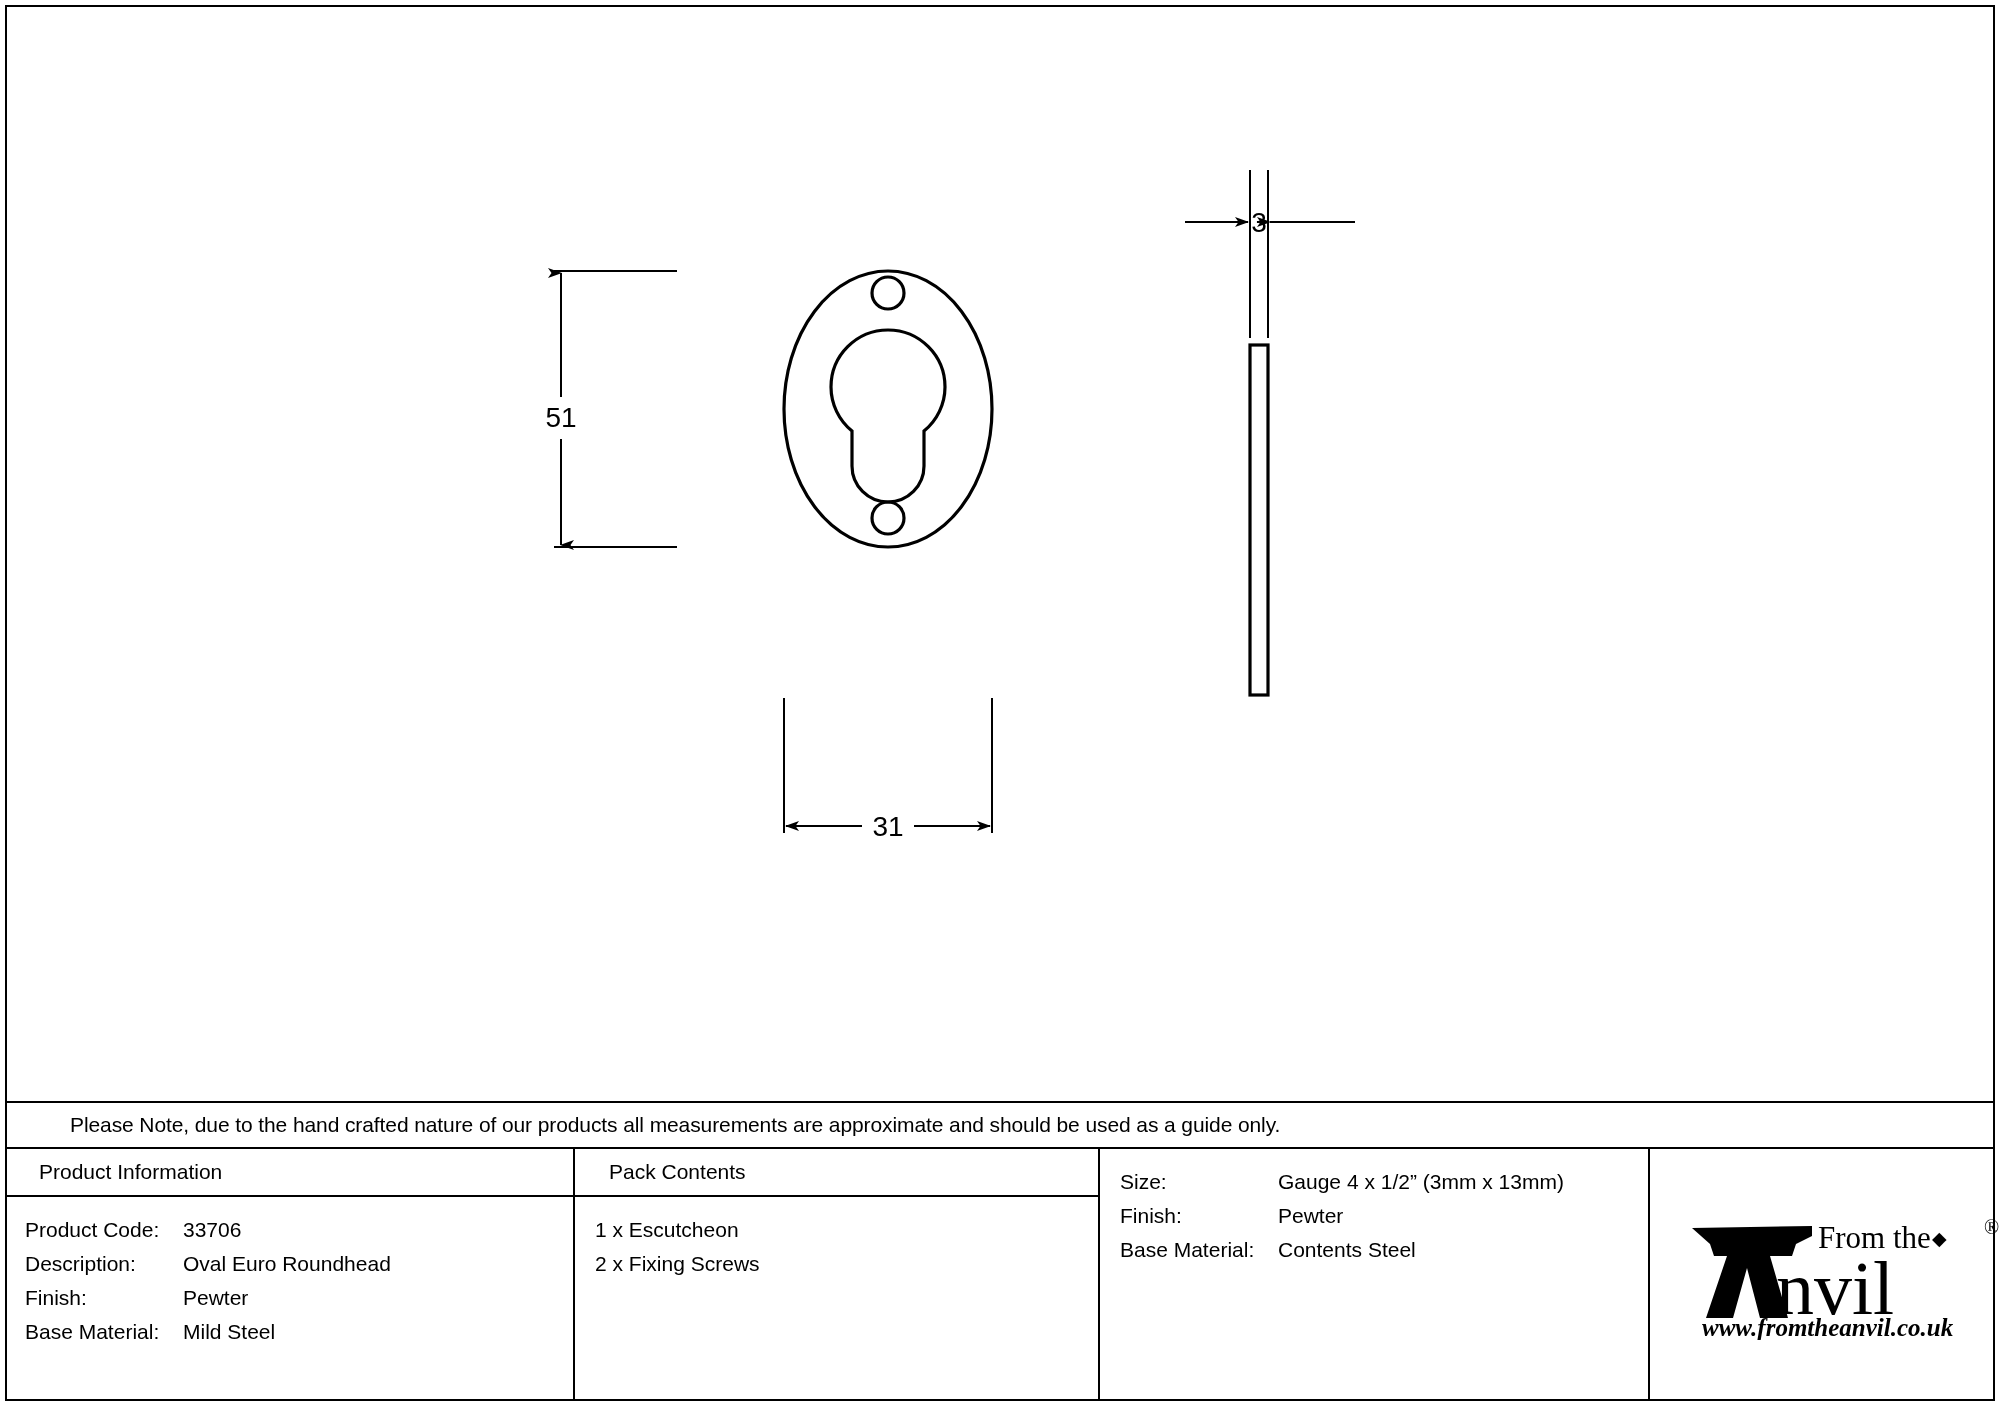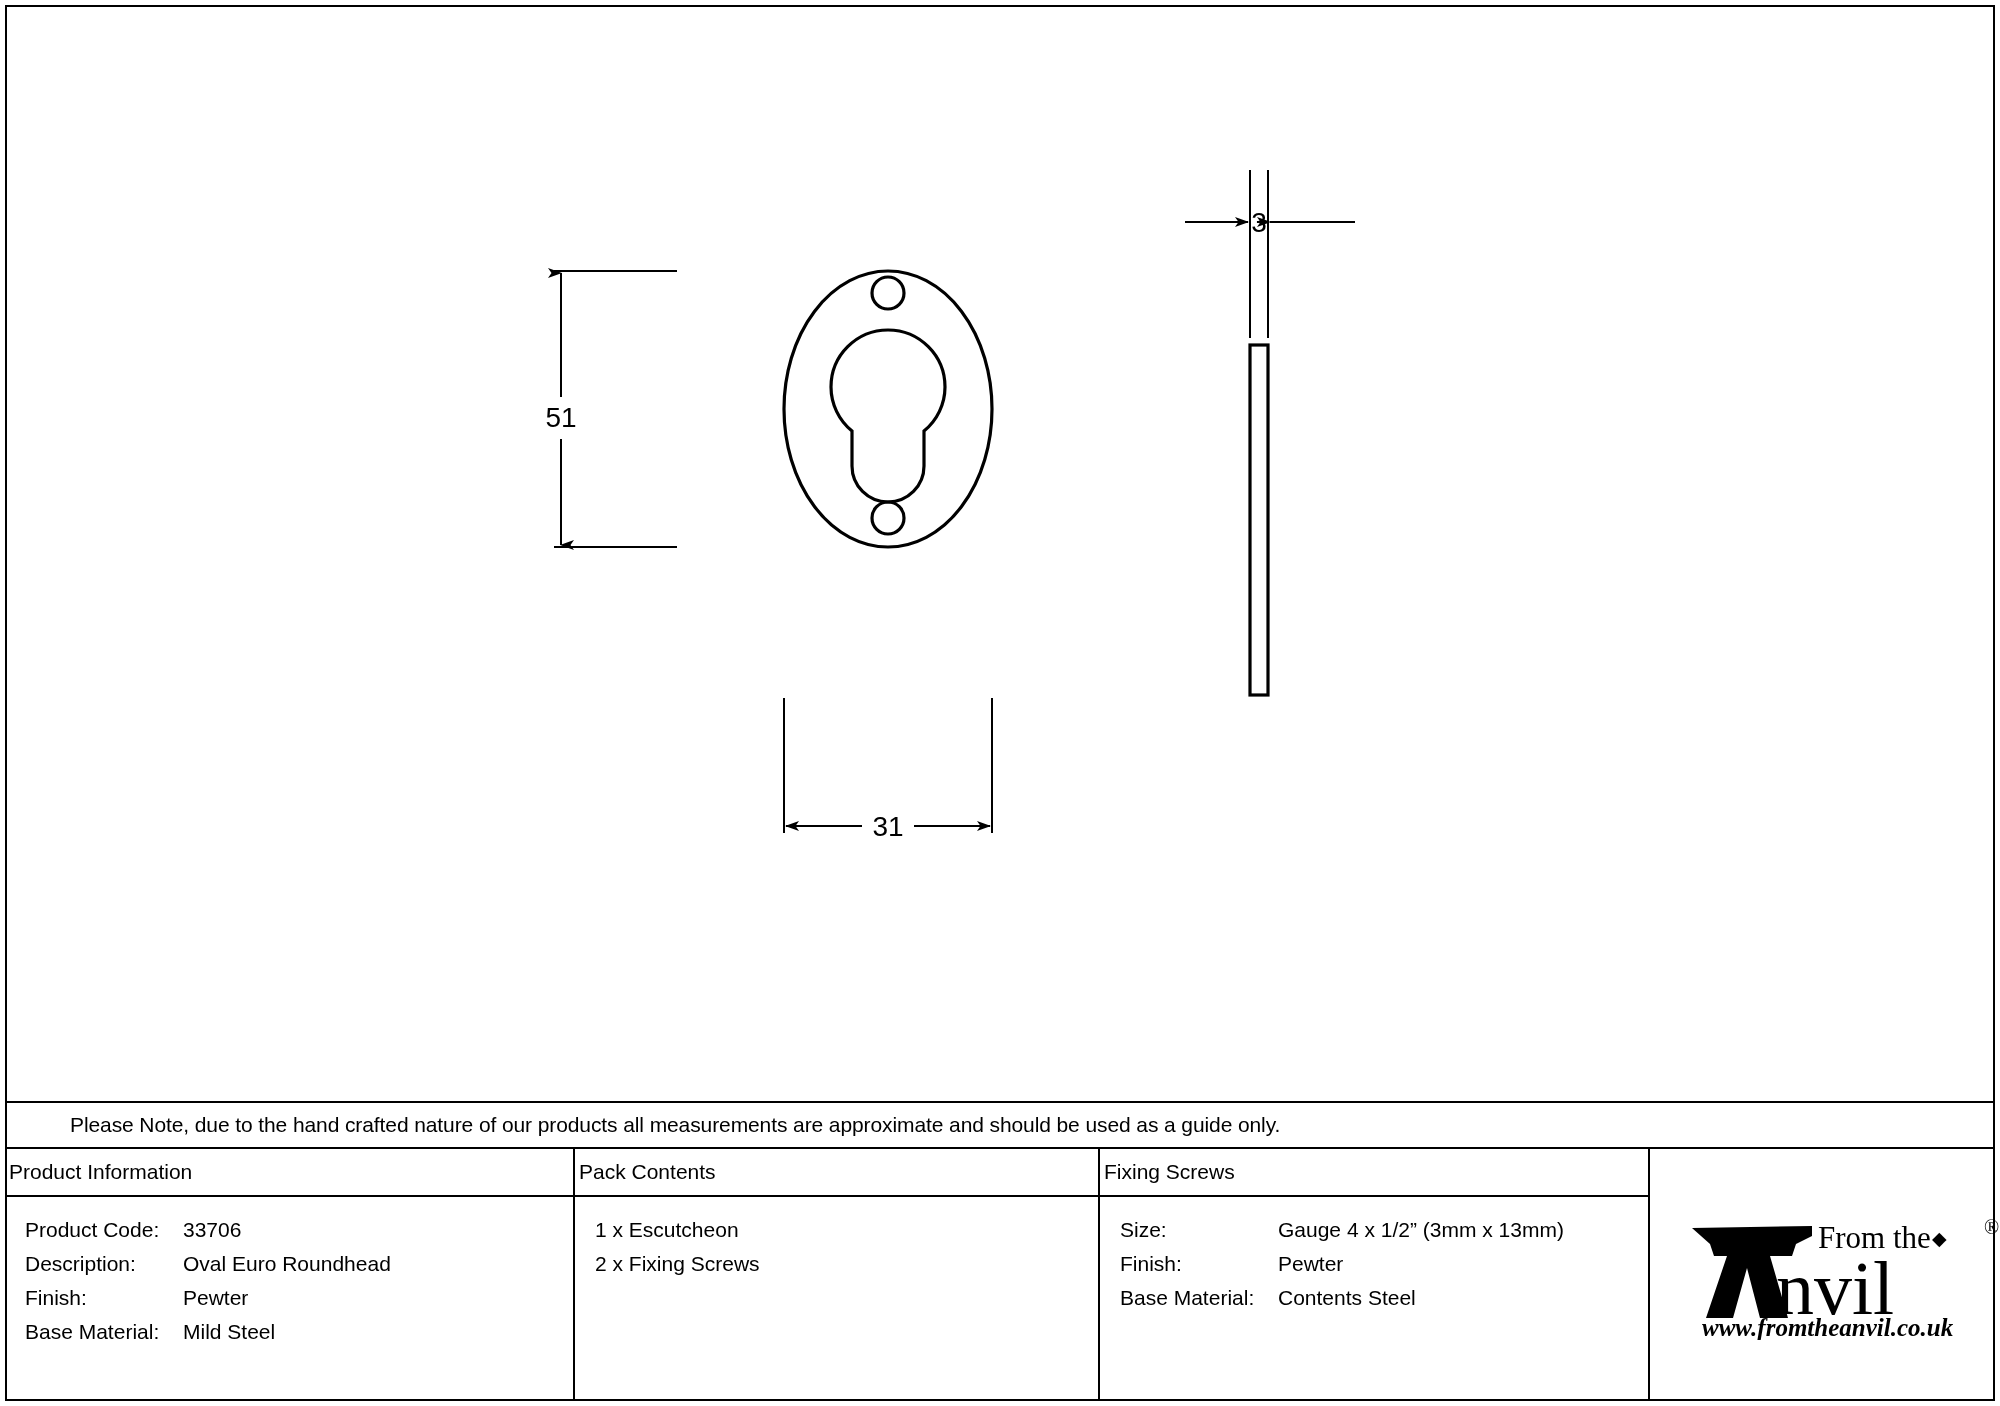--- a/index.html
+++ b/index.html
@@ -79,21 +79,21 @@
   .col.c2 { width: 525px; border-right: 2px solid #000; }
   .col.c3 { width: 550px; border-right: 2px solid #000; }
   .col.c4 { flex: 1 1 auto; }
 
   .col-header {
     height: 48px;
     border-bottom: 2px solid #000;
     box-sizing: border-box;
     display: flex;
     align-items: center;
-    padding-left: 4px;
+    padding-left: 34px;
     font-size: 21px;
   }
   .col-body {
     padding: 16px 16px 0 20px;
     box-sizing: border-box;
   }
   .kv-row {
     display: flex;
     font-size: 21px;
     line-height: 34px;
@@ -229,21 +229,20 @@
 
     <div class="col c2">
       <div class="col-header">Pack Contents</div>
       <div class="col-body">
         <div class="list-line">1 x Escutcheon</div>
         <div class="list-line">2 x Fixing Screws</div>
       </div>
     </div>
 
     <div class="col c3">
-      <div class="col-header">Fixing Screws</div>
       <div class="col-body">
         <div class="kv-row">
           <span class="kv-key">Size:</span>
           <span class="kv-val">Gauge 4 x 1/2” (3mm x 13mm)</span>
         </div>
         <div class="kv-row">
           <span class="kv-key">Finish:</span>
           <span class="kv-val">Pewter</span>
         </div>
         <div class="kv-row">

